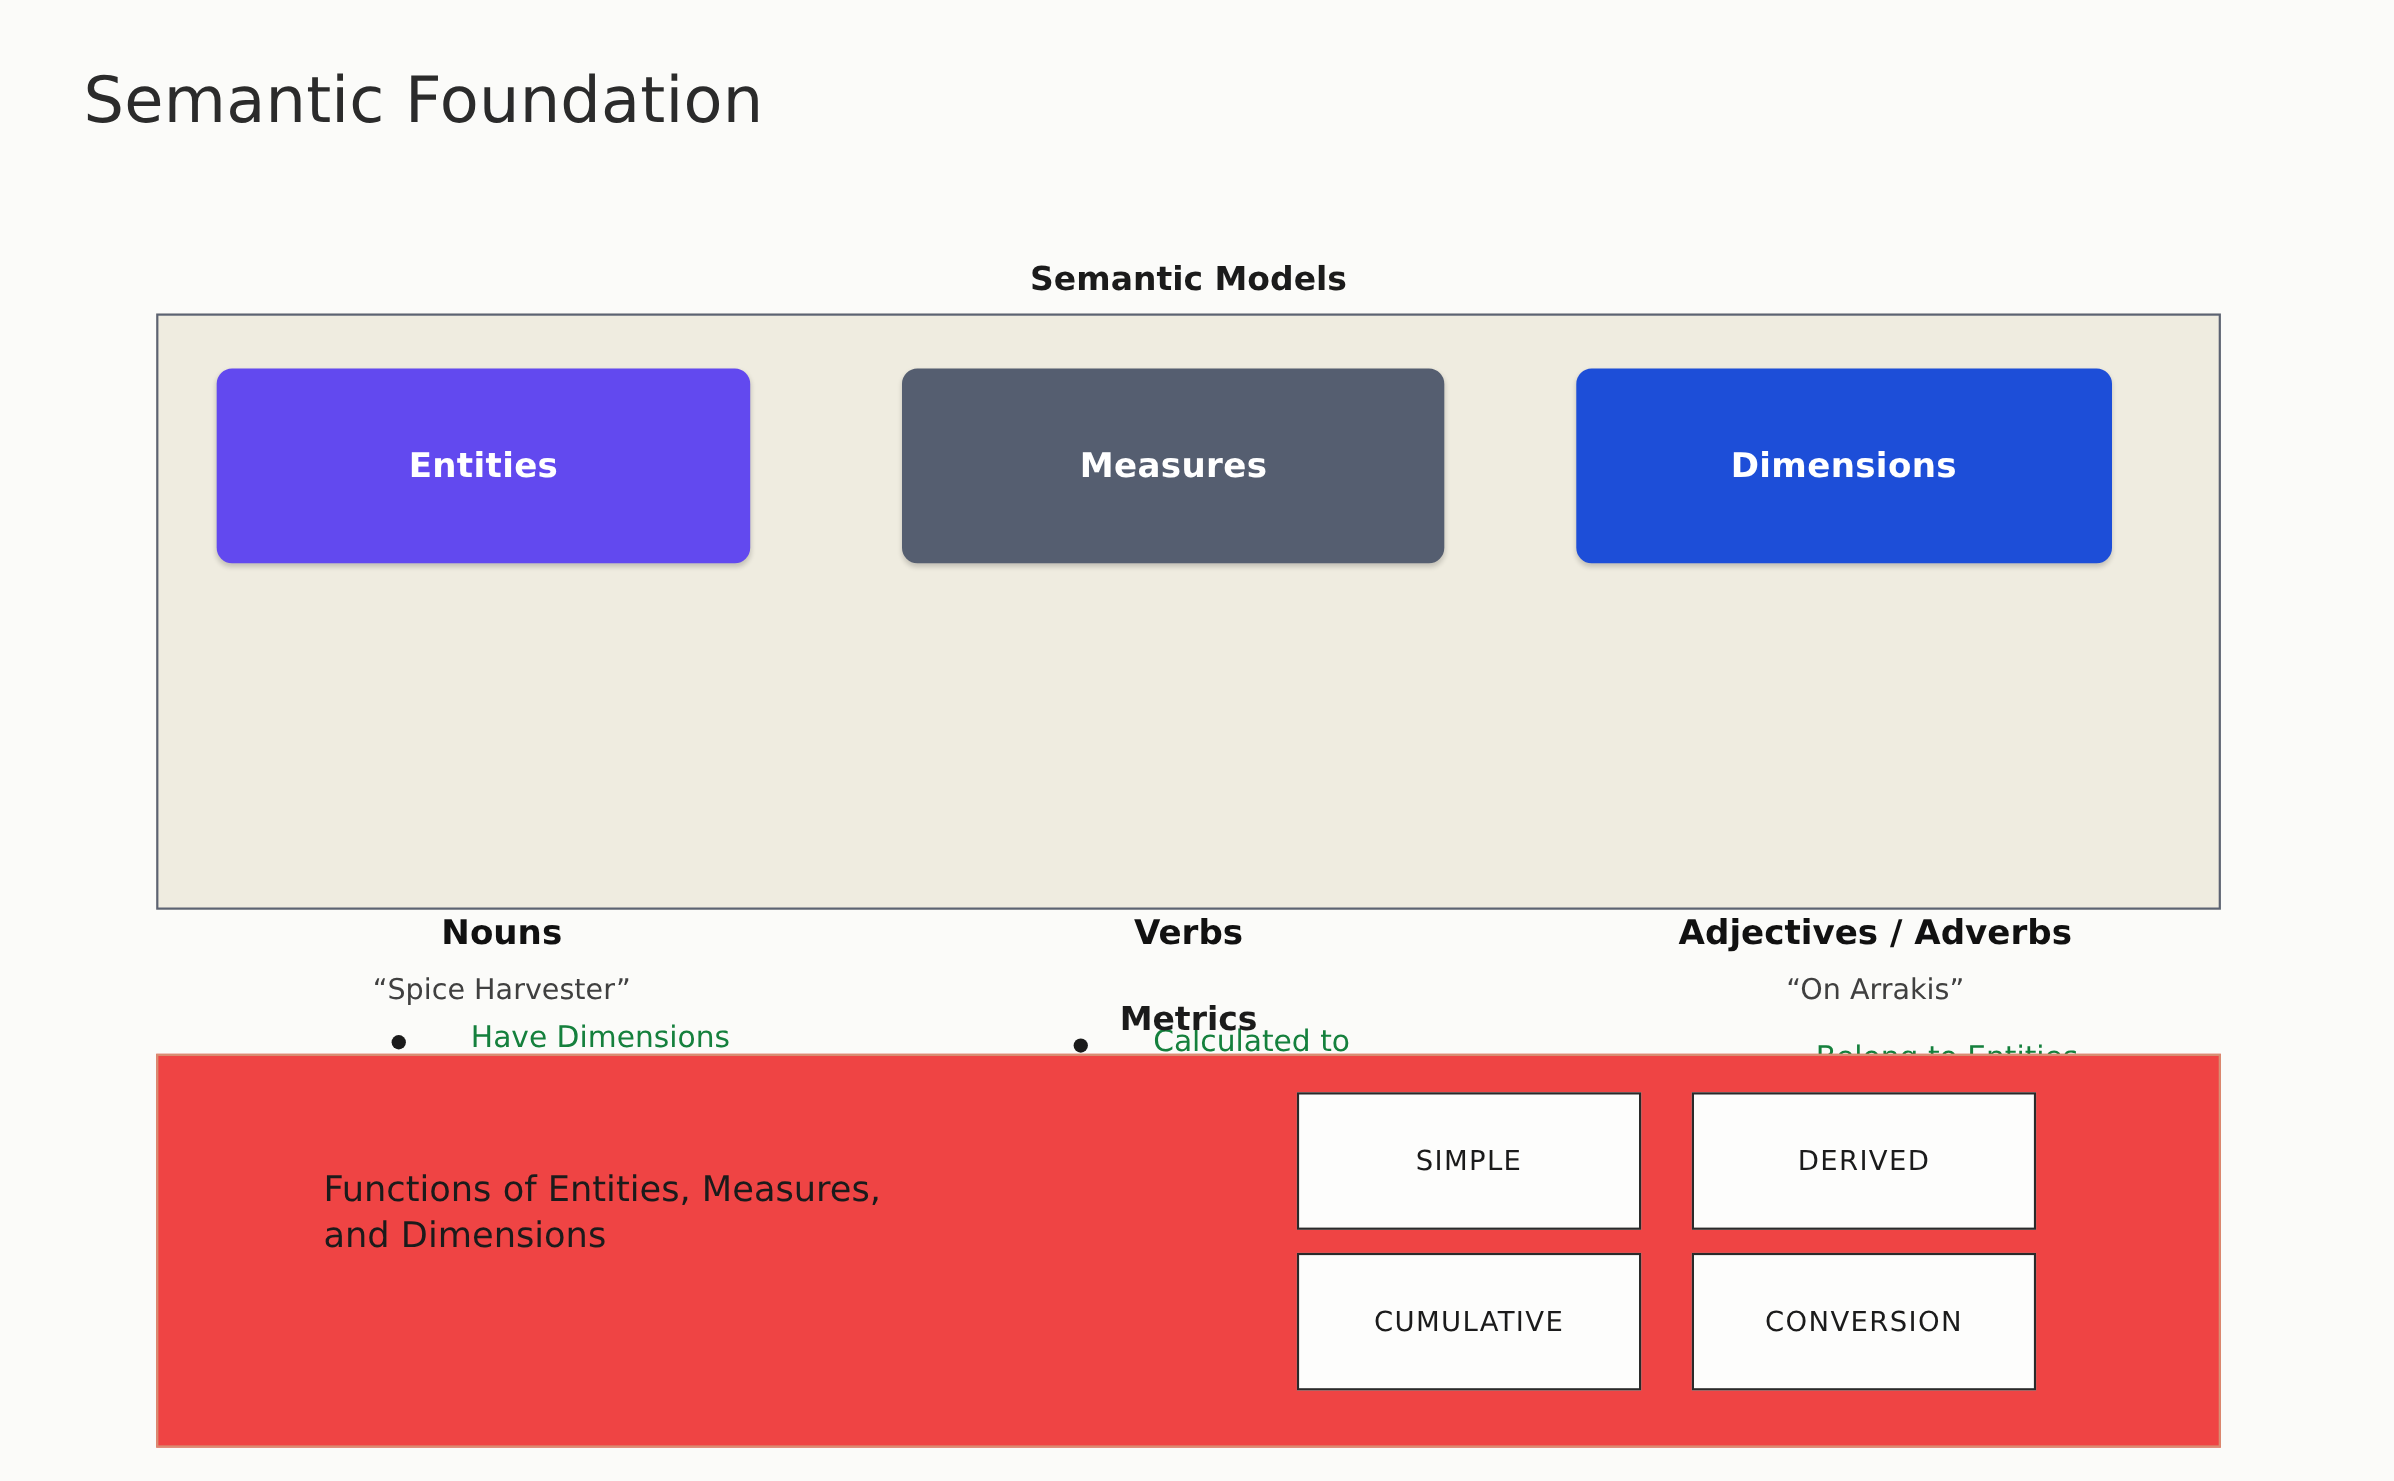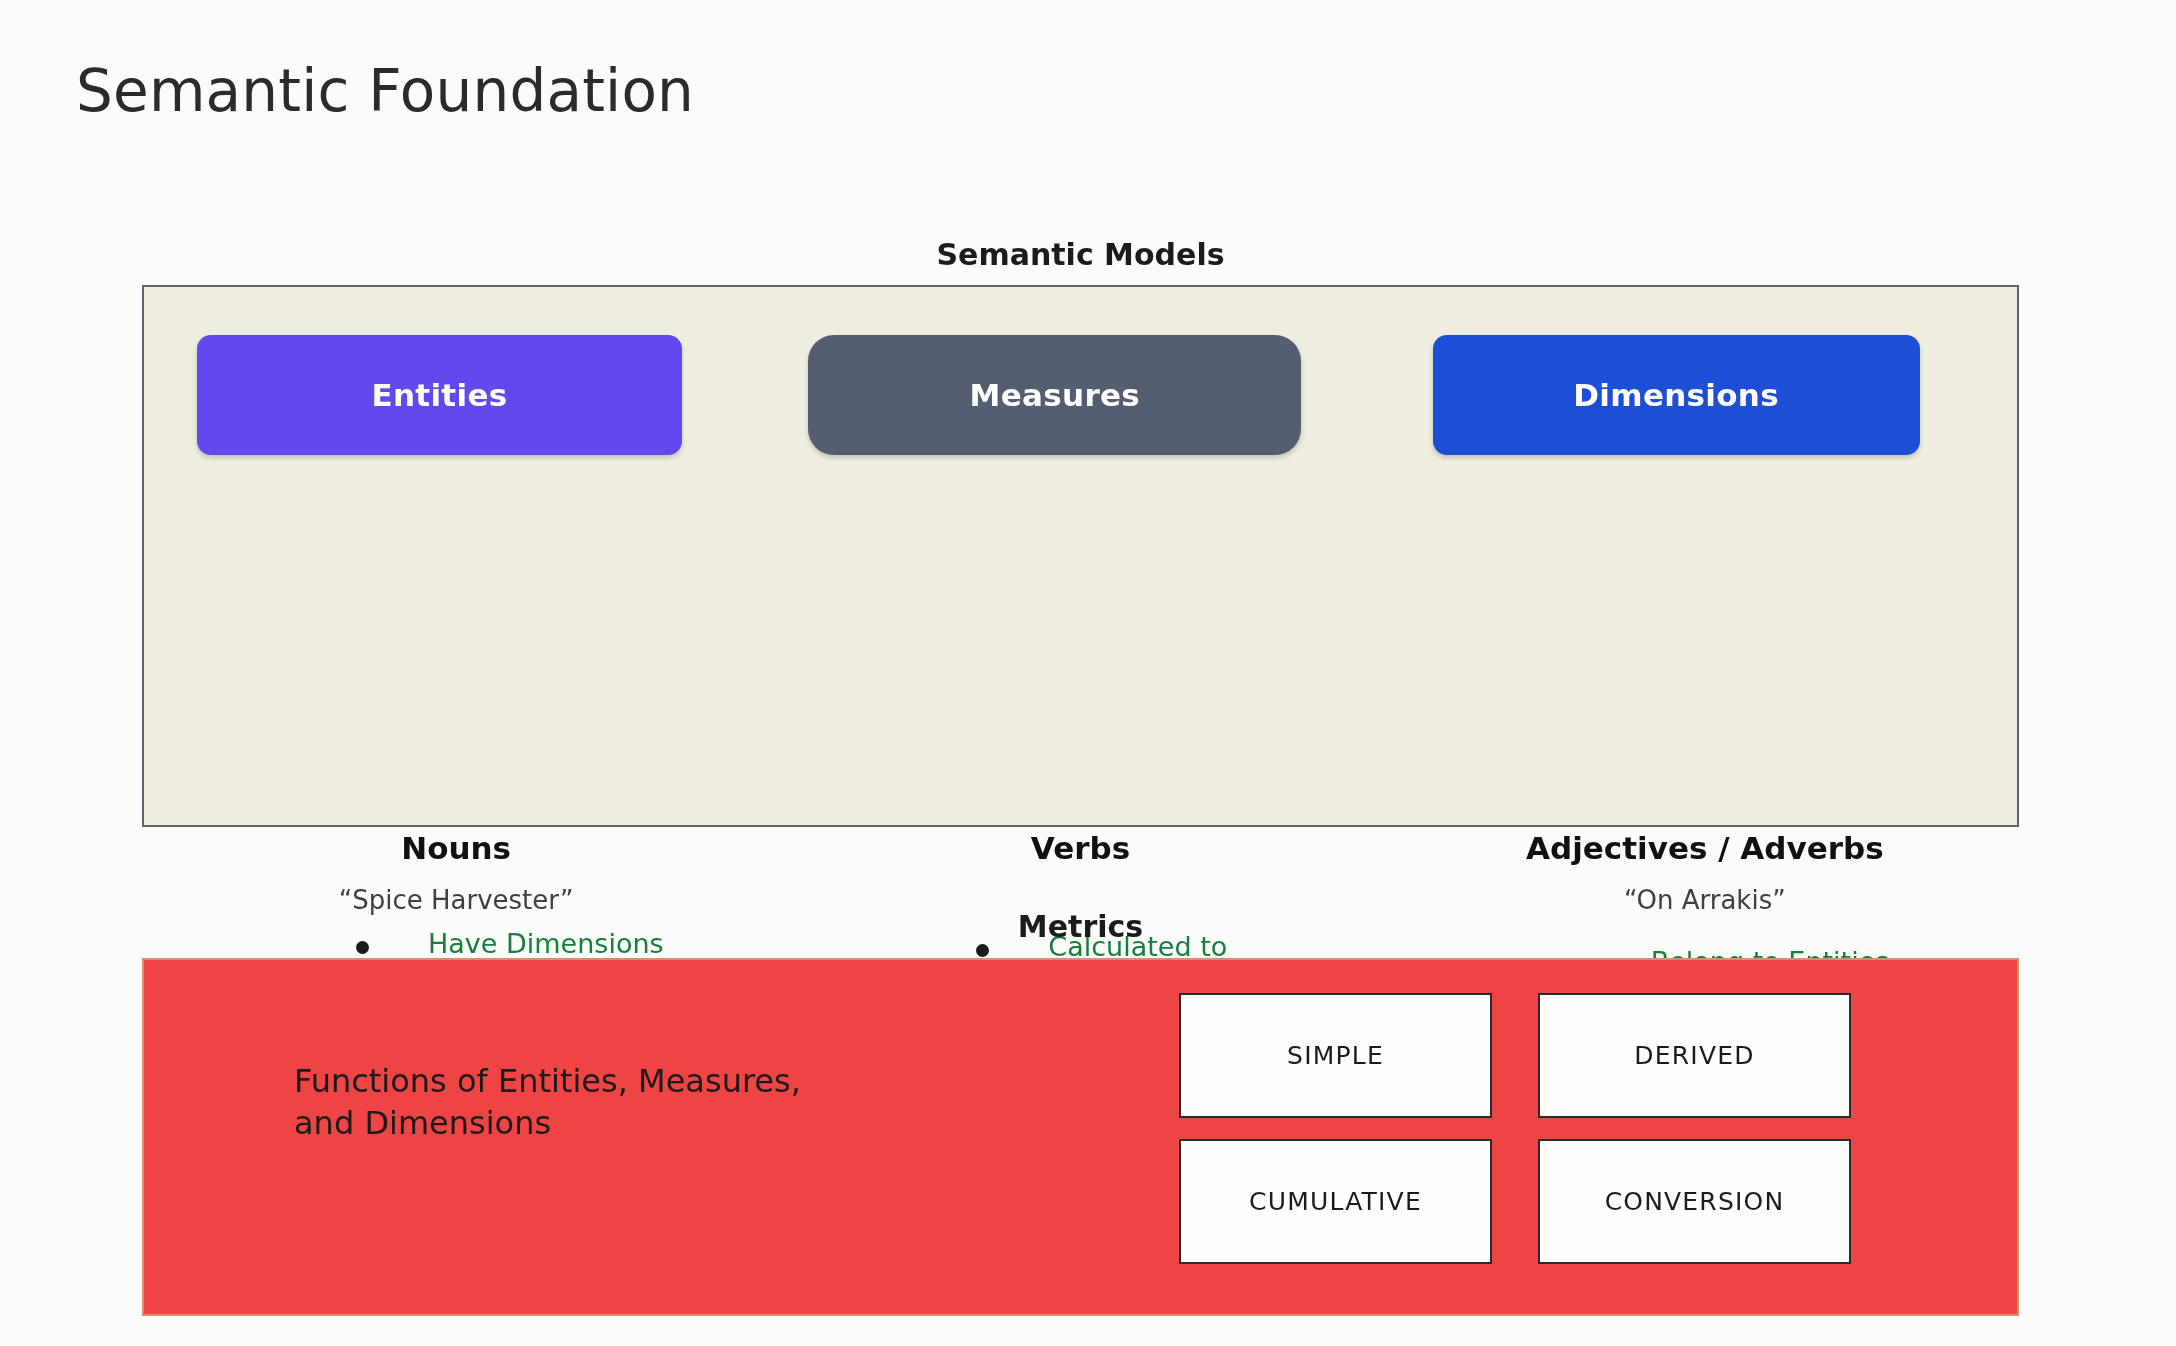--- a/index.html
+++ b/index.html
@@ -66,34 +66,34 @@
   }
   .sm-col {
     flex: 1 1 0;
     position: relative;
   }
 
   
   .pill {
     position: absolute;
     top: 48px;
-    height: 120px;
+    height: 177px;
     border-radius: 14px;
     display: flex;
     align-items: center;
     justify-content: center;
     color: #ffffff;
     font-size: 31px;
     font-weight: 700;
     letter-spacing: 0.3px;
     box-shadow: 0 3px 5px rgba(0,0,0,0.18);
     box-sizing: border-box;
   }
   .sm-col:nth-child(1) .pill { left: 53px;  width: 485px; background: #6249ef; }
-  .sm-col:nth-child(2) .pill { left: 40px;  width: 493px; background: #555e70; border-radius: 26px; }
+  .sm-col:nth-child(2) .pill { left: 52px;  width: 493px; background: #555e70; }
   .sm-col:nth-child(3) .pill { left: 40px;  width: 487px; background: #1d4ed8; }
 
   
   .pos-block {
     position: absolute;
     top: 544px;
     left: 0;
     width: 100%;
     text-align: center;
   }

